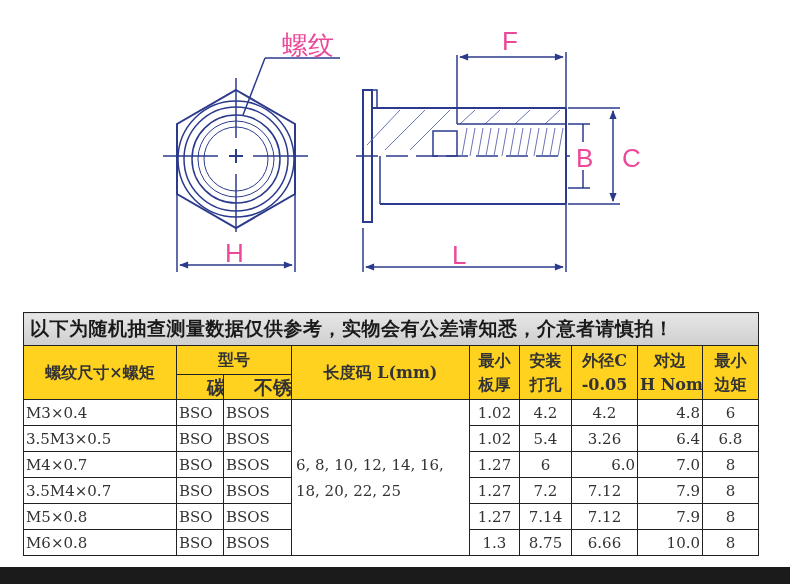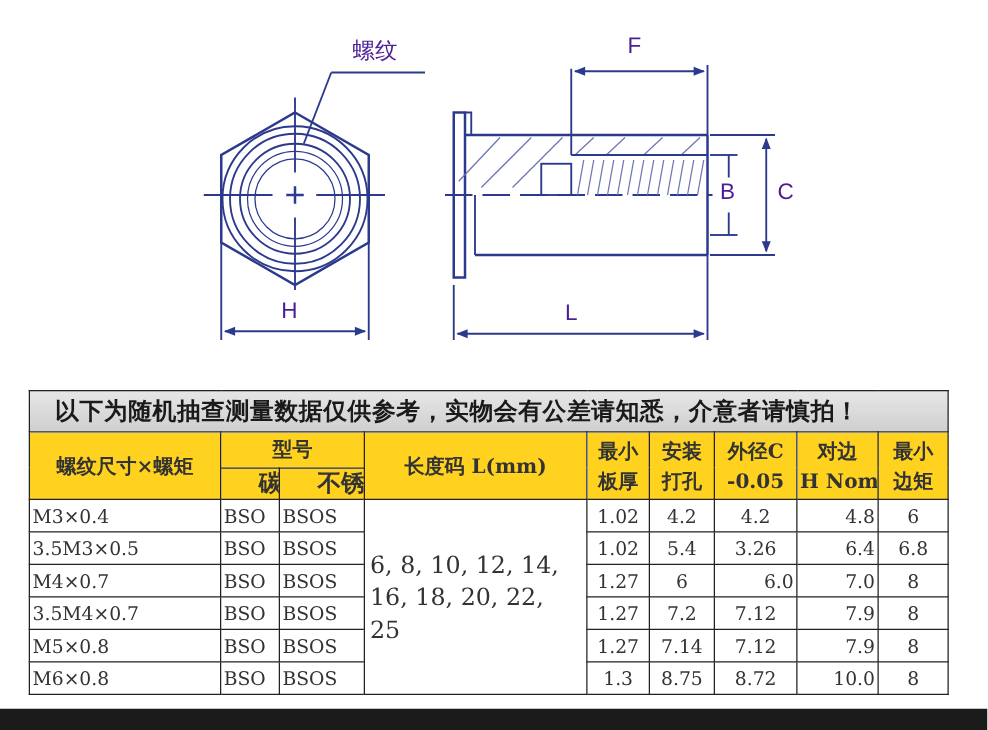--- a/index.html
+++ b/index.html
@@ -1,33 +1,33 @@
 <!DOCTYPE html>
 <html><head>
 <meta charset="utf-8">
 <style>
   * { box-sizing: border-box; margin: 0; padding: 0; }
   html, body { width: 790px; height: 584px; background: #ffffff; overflow: hidden; }
   body { position: relative; font-family: "DejaVu Serif", "Liberation Serif", serif; }
   .diagram { position: absolute; left: 0; top: 0; width: 790px; height: 300px; }
   .diagram svg { width: 790px; height: 300px; display: block; }
-  .dim-label { position: absolute; font-family: "Liberation Sans", "DejaVu Sans", sans-serif; color: #4c1d95; font-size: 18px; }
+  .dim-label { position: absolute; font-family: "Liberation Sans", "DejaVu Sans", sans-serif; color: #ec4899; font-size: 26px; }
   .table-wrap { position: absolute; left: 23px; top: 312px; width: 735px; }
   table { border-collapse: collapse; width: 735px; table-layout: fixed; }
   td, th { border: 1px solid #222; font-weight: normal; color: #222; padding: 0 2px; white-space: nowrap; overflow: hidden; }
-  .title-cell { background: linear-gradient(#e6e6e6, #cfcfcf); font-size: 19px; height: 33px; text-align: left; padding-left: 20px; letter-spacing: 0.5px; color:#1a1a1a; font-weight: bold; }
+  .title-cell { background: linear-gradient(#e6e6e6, #cfcfcf); font-size: 19px; height: 33px; text-align: left; padding-left: 6px; letter-spacing: 0.5px; color:#1a1a1a; font-weight: bold; }
   .hdr { background: #ffd21f; font-size: 16px; text-align: center; font-weight: bold; color: #333; line-height: 24px; }
   .hdr.tall { height: 54px; }
   .hdr.sub { height: 24px; font-size: 19px; padding-left: 30px; }
   .hdr.top { height: 28px; margin-top: 40px; }
   td.c { font-size: 15px; height: 26px; color: #333; }
   td.l { text-align: left; }
   td.r { text-align: center; }
   td.ctr { text-align: right; }
-  td.len { text-align: left; vertical-align: middle; font-size: 19px; line-height: 26px; padding-left: 4px; }
+  td.len { text-align: left; vertical-align: middle; font-size: 15px; line-height: 26px; padding-left: 4px; }
   .bottom-bar { position: absolute; left: 0; top: 567px; width: 790px; height: 17px; background: #1b1b1b; }
 </style>
 </head>
 <body>
 
 <div class="diagram">
   <svg viewBox="0 0 790 300">
     <defs>
       <marker id="arr" viewBox="0 0 10 10" refX="9" refY="5" markerWidth="8" markerHeight="6" orient="auto-start-reverse">
         <path d="M0,1 L10,5 L0,9 z" fill="#2b3a8c"></path>
@@ -206,21 +206,21 @@
       <td class="c r">7.12</td>
       <td class="c ctr">7.9</td>
       <td class="c r">8</td>
     </tr>
     <tr>
       <td class="c l">M6×0.8</td>
       <td class="c l">BSO</td>
       <td class="c l">BSOS</td>
       <td class="c r">1.3</td>
       <td class="c r">8.75</td>
-      <td class="c r">8.72</td>
+      <td class="c r">6.66</td>
       <td class="c ctr">10.0</td>
       <td class="c r">8</td>
     </tr>
   </tbody>
     </table>
 </div>
 
 <div class="bottom-bar"></div>
 
 </body></html>

